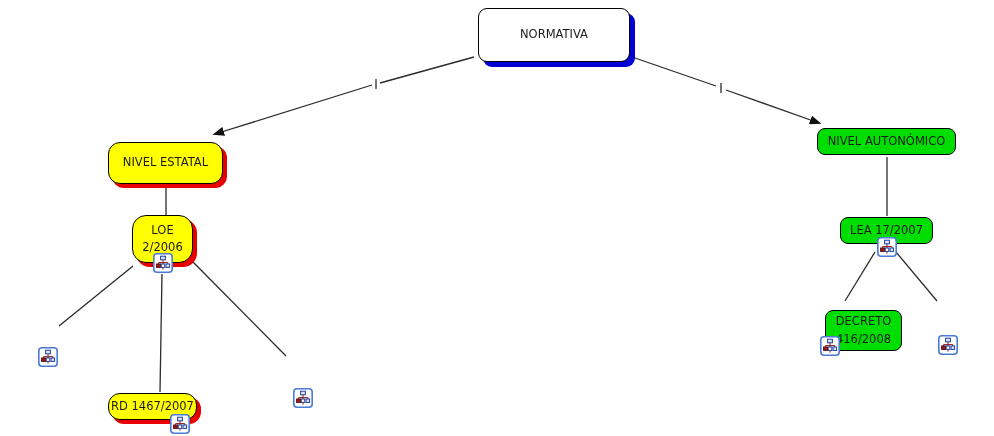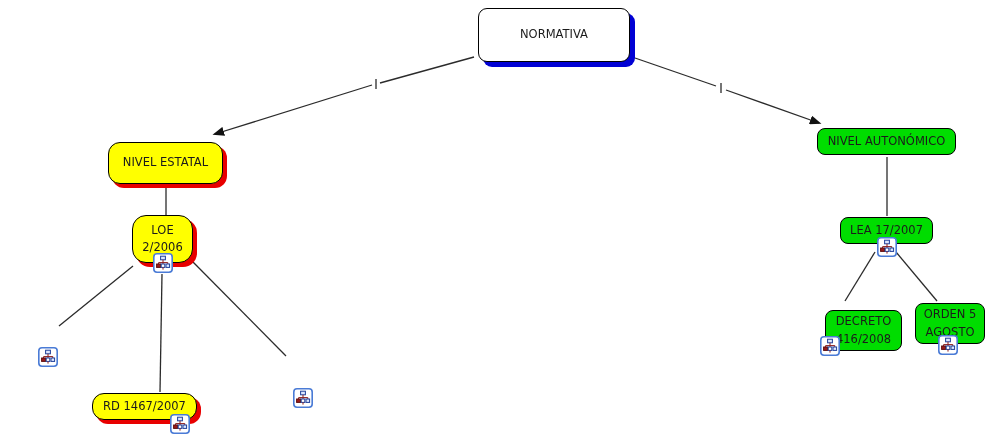--- a/index.html
+++ b/index.html
@@ -36,21 +36,21 @@
   }
   .green{
     background:#00dd00;border-radius:8px;
   }
 
   
   #n-normativa       {left:478px;top:8px;  width:152px;height:54px;}
   #n-nivel-estatal   {left:108px;top:142px;width:115px;height:42px;}
   #n-loe             {left:132px;top:215px;width:61px; height:48px;border-radius:14px;}
   #n-rd806           {left:2px;  top:327px;width:95px; height:27px;}
-  #n-rd1467          {left:92px;top:393px;width:105px;height:27px;}
+  #n-rd1467          {left:108px;top:393px;width:89px;height:27px;}
   #n-resolucion      {left:240px;top:357px;width:126px;height:41px;}
   #n-nivel-autonomico{left:817px;top:128px;width:139px;height:27px;}
   #n-lea             {left:840px;top:217px;width:93px; height:27px;}
   #n-decreto         {left:792px;top:310px;width:77px; height:41px;margin-left:33px;}
   #n-orden           {left:915px;top:303px;width:70px; height:41px;}
 
   .rsrc-icon{position:absolute;width:20px;height:20px;cursor:pointer;}
   #i-loe       {left:153px;top:253px;}
   #i-rd806     {left:38px; top:347px;}
   #i-rd1467    {left:170px;top:414px;}
@@ -122,24 +122,20 @@
 
   <div class="node green" id="n-lea">
     <span class="node-label">LEA 17/2007</span>
   </div>
 
   <div class="node green" id="n-decreto">
     <span class="node-label">DECRETO
 416/2008</span>
   </div>
 
-  <div class="node green" id="n-orden">
-    <span class="node-label">ORDEN 5
-AGOSTO</span>
-  </div>
 
   <svg class="rsrc-icon" id="i-loe">
       <use href="#rsrc"></use>
     </svg>
   <svg class="rsrc-icon" id="i-rd806">
       <use href="#rsrc"></use>
     </svg>
   <svg class="rsrc-icon" id="i-rd1467">
       <use href="#rsrc"></use>
     </svg>

